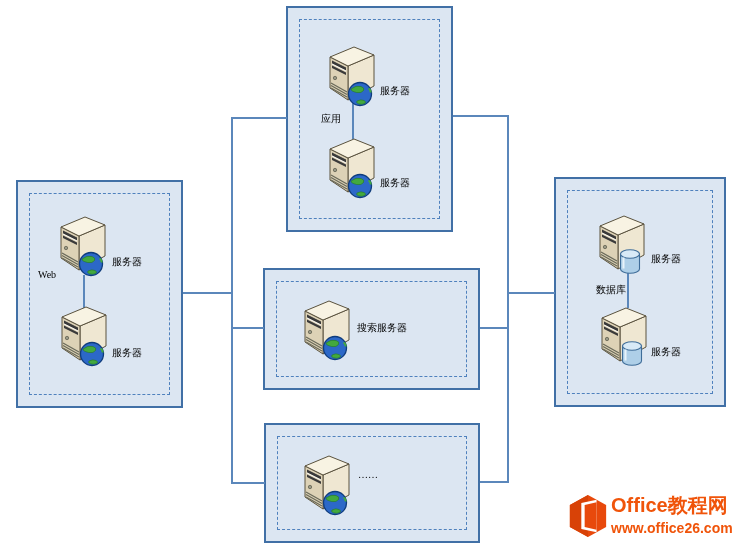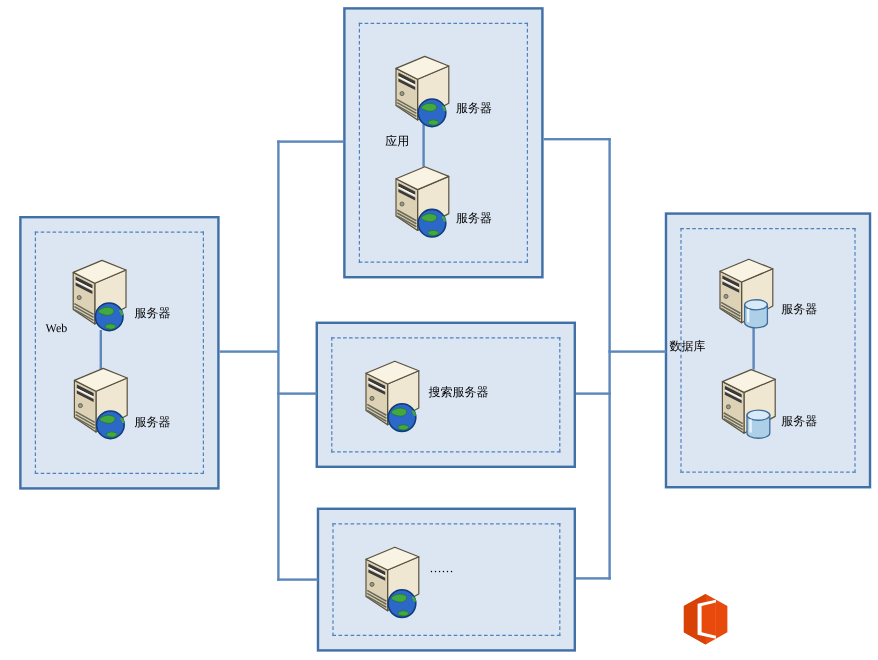--- a/index.html
+++ b/index.html
@@ -136,19 +136,21 @@
 
   <span class="lbl" style="left:380px;top:82px;">服务器</span>
   <span class="lbl" style="left:380px;top:174px;">服务器</span>
   <span class="lbl" style="left:321px;top:110px;">应用</span>
 
   <span class="lbl" style="left:357px;top:319px;">搜索服务器</span>
   <span class="lbl" style="left:358px;top:466px;">……</span>
 
   <span class="lbl" style="left:651px;top:250px;">服务器</span>
   <span class="lbl" style="left:651px;top:343px;">服务器</span>
-  <span class="lbl" style="left:558px;top:281px;">数据库</span>
+  <span class="lbl" style="left:596px;top:281px;">数据库</span>
 
   <svg style="position:absolute;left:567px;top:494px;width:42px;height:44px;" viewBox="0 0 44 46">
       <use href="#sv-office"></use>
     </svg>
+  <span class="wm-brand">Office教程网</span>
+  <span class="wm-url">www.office26.com</span>
 
 </div>
 
 </body></html>

